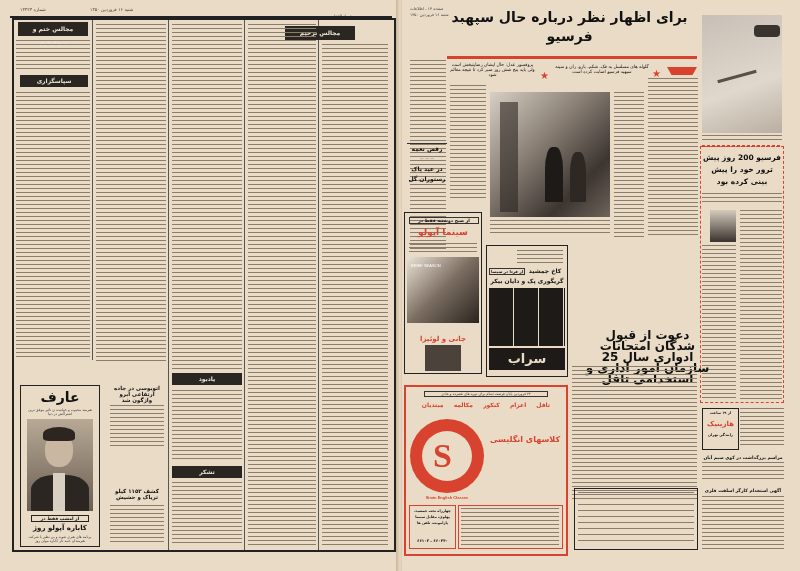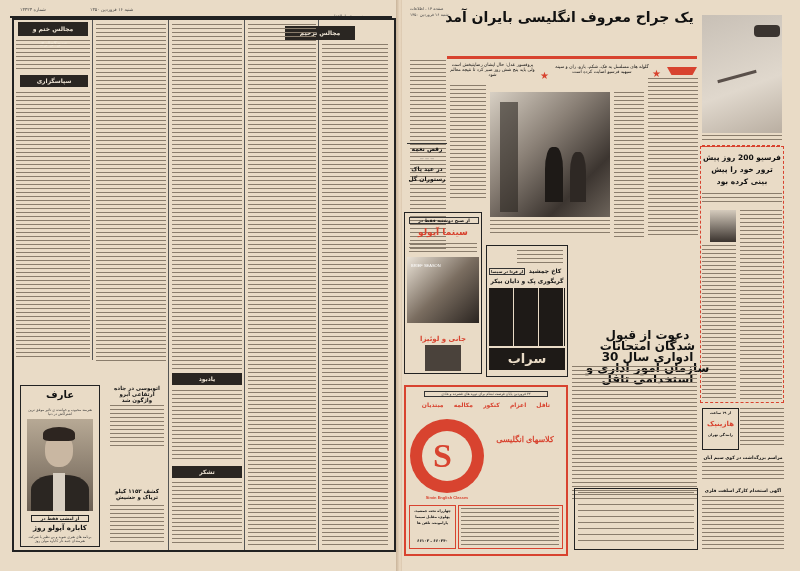--- a/index.html
+++ b/index.html
@@ -46,21 +46,21 @@
   <div class="txt" style="left:16px;top:40px;width:74px;height:30px;"></div>
   <div class="txt" style="left:16px;top:92px;width:74px;height:265px;"></div>
   <div class="txt" style="left:96px;top:24px;width:70px;height:340px;"></div>
   <div class="txt" style="left:172px;top:24px;width:70px;height:345px;"></div>
   <div class="txt" style="left:172px;top:390px;width:70px;height:72px;"></div>
   <div class="txt" style="left:172px;top:482px;width:70px;height:62px;"></div>
   <div class="txt" style="left:248px;top:24px;width:68px;height:522px;"></div>
   <div class="txt" style="left:322px;top:44px;width:66px;height:502px;"></div>
 
   <div class="frame" style="left:20px;top:385px;width:78px;height:160px;border-width:1.5px;">
-    <div class="head" style="left:0;top:3px;width:78px;font-size:10px;">عارف</div>
+    <div class="head" style="left:0;top:3px;width:78px;font-size:14px;">عارف</div>
     <div class="head small" style="left:4px;top:22px;width:70px;font-size:3.5px;font-weight:normal;">هنرمند محبوب و خواننده ی تاثیر موفق ترین اشتراکش در دنیا</div>
     <div class="photo" style="left:6px;top:33px;width:66px;height:92px;background:linear-gradient(180deg,#b7a995,#6a5e52);">
       <div style="position:absolute;left:18px;top:14px;width:28px;height:34px;border-radius:45%;background:#c9b7a2;"></div>
       <div style="position:absolute;left:16px;top:8px;width:32px;height:14px;border-radius:50% 50% 20% 20%;background:#2d2520;"></div>
       <div style="position:absolute;left:4px;top:56px;width:58px;height:36px;border-radius:40% 40% 0 0;background:#2b2622;"></div>
       <div style="position:absolute;left:26px;top:54px;width:12px;height:38px;background:#d8cfc2;"></div>
     </div>
     <div class="head" style="left:10px;top:129px;width:56px;font-size:4.5px;border:1px solid #222;background:#e9dbc6;">از امشب فقط در</div>
     <div class="head" style="left:0;top:138px;width:78px;font-size:7px;">کاباره آپولو روژ</div>
     <div class="head small" style="left:4px;top:149px;width:70px;font-size:3.5px;font-weight:normal;">برنامه های هنری شوید و بی نظیر با شرکت هنرمندان جنبه دار کاباره مولن روژ</div>
@@ -79,21 +79,21 @@
   <div class="txt" style="left:110px;top:505px;width:54px;height:40px;"></div>
 </div>
 
 <div class="fold"></div>
 
 <div class="page right">
   <div class="folio" style="left:8px;top:6px;font-size:4px;">صفحه ۱۴ ـ اطلاعات</div>
   <div class="folio" style="left:8px;top:12px;font-size:4px;">شنبه ۱۶ فروردین ۱۳۵۰</div>
 
   <div class="head" style="left:40px;top:8px;width:255px;font-size:14px;line-height:19px;">
-    <div>یک جراح معروف انگلیسی بایران آمد</div>
+    <div>برای اظهار نظر درباره حال سپهبد فرسیو</div>
   </div>
   <div style="position:absolute;left:45px;top:56px;width:250px;height:3px;background:#d8432f;"></div>
 
   <div class="head" style="left:48px;top:62px;width:85px;font-size:4.5px;font-weight:normal;">پروفسور عدل: حال ایشان رضایتبخش است ولی باید پنج شش روز صبر کرد تا نتیجه معالم شود</div>
   <div class="head red" style="left:138px;top:70px;font-size:10px;">★</div>
   <div class="head" style="left:150px;top:64px;width:100px;font-size:4.5px;font-weight:normal;">گلوله های مسلسل به فک، شکم، بازو، ران و سینه سپهبد فرسیو اصابت کرده است</div>
   <div class="head red" style="left:250px;top:68px;font-size:10px;">★</div>
   <div style="position:absolute;left:265px;top:67px;width:30px;height:8px;background:#d8432f;clip-path:polygon(0 0,100% 0,85% 100%,15% 100%);"></div>
 
   <div class="photo" style="left:88px;top:92px;width:120px;height:125px;background:linear-gradient(135deg,#d8d0c4 0%,#8a8076 40%,#3c3530 75%,#6d645b 100%);">
@@ -145,21 +145,21 @@
     <div class="head" style="left:2px;top:22px;width:34px;font-size:4px;border:1px solid #333;">از فردا در سینما</div>
     <div class="head" style="left:38px;top:21px;width:40px;font-size:6px;">کاخ جمشید</div>
     <div class="head" style="left:0;top:31px;width:80px;font-size:6px;">گریگوری پک و دایان بیکر</div>
     <div class="photo" style="left:2px;top:42px;width:76px;height:58px;background:
       repeating-linear-gradient(90deg,#1e1a17 0 24px,#e9dbc6 24px 25px),#2a2420;"></div>
     <div class="head" style="left:2px;top:102px;width:76px;height:22px;background:#1e1a17;color:#e9dbc6;font-size:13px;line-height:22px;">سراب</div>
   </div>
 
   <div class="head" style="left:183px;top:330px;width:125px;font-size:12px;line-height:11px;">
     <div>دعوت از قبول شدگان امتحانات</div>
-    <div>ادواری سال 30</div>
+    <div>ادواری سال 25</div>
     <div>سازمان امور اداری و استخدامی تافل</div>
   </div>
   <div class="txt" style="left:170px;top:366px;width:125px;height:135px;"></div>
   <div class="frame" style="left:172px;top:488px;width:122px;height:60px;border-width:1px;">
     <div class="txt" style="left:3px;top:3px;width:116px;height:54px;background:repeating-linear-gradient(180deg,#8a7d6c 0 1px,transparent 1px 6px);"></div>
   </div>
 
   <div class="redbox" style="left:2px;top:385px;width:160px;height:167px;">
     <div class="head" style="left:18px;top:4px;width:122px;font-size:3.5px;font-weight:normal;border:1px solid #333;color:#333;">۲۲ فروردین پایان فرصت ثبتنام برای دوره های فشرده و عادی</div>
     <div class="head red" style="left:2px;top:14px;width:156px;font-size:6px;word-spacing:8px;">
@@ -167,21 +167,21 @@
       <span>اعزام</span>
       <span>کنکور</span>
       <span>مکالمه</span>
       <span>مبتدیان</span>
     </div>
 
     <div style="position:absolute;left:4px;top:32px;width:74px;height:74px;border-radius:50%;background:#d8432f;">
       <div style="position:absolute;left:12px;top:12px;width:50px;height:50px;border-radius:50%;background:#e9dbc6;"></div>
       <div style="position:absolute;left:23px;top:20px;font-size:34px;font-weight:bold;color:#d8432f;font-family:'Liberation Serif',serif;line-height:34px;">S</div>
     </div>
-    <div class="head red" style="left:80px;top:48px;width:78px;font-size:8px;font-family:Liberation Serif, serif;">کلاسهای انگلیسی</div>
+    <div class="head red" style="left:80px;top:48px;width:78px;font-size:8px;">کلاسهای انگلیسی</div>
     <div class="head red" style="left:4px;top:108px;width:74px;font-size:4px;font-family:'Liberation Sans',sans-serif;">Simin English Classes</div>
     <div class="frame" style="left:3px;top:118px;width:45px;height:42px;border:1px solid #d8432f;">
       <div class="head" style="left:1px;top:2px;width:43px;font-size:3.5px;line-height:6px;">چهارراه تخت جمشید، پهلوی، مقابل سینما پارامونت، تلفن ها</div>
       <div class="head" style="left:1px;top:32px;width:43px;font-size:4px;">۶۶۰۳۴۰ ـ ۶۶۱۰۳</div>
     </div>
     <div class="frame" style="left:52px;top:118px;width:103px;height:42px;border:1px solid #d8432f;">
       <div class="txt" style="left:2px;top:2px;width:98px;height:38px;"></div>
     </div>
   </div>
 

